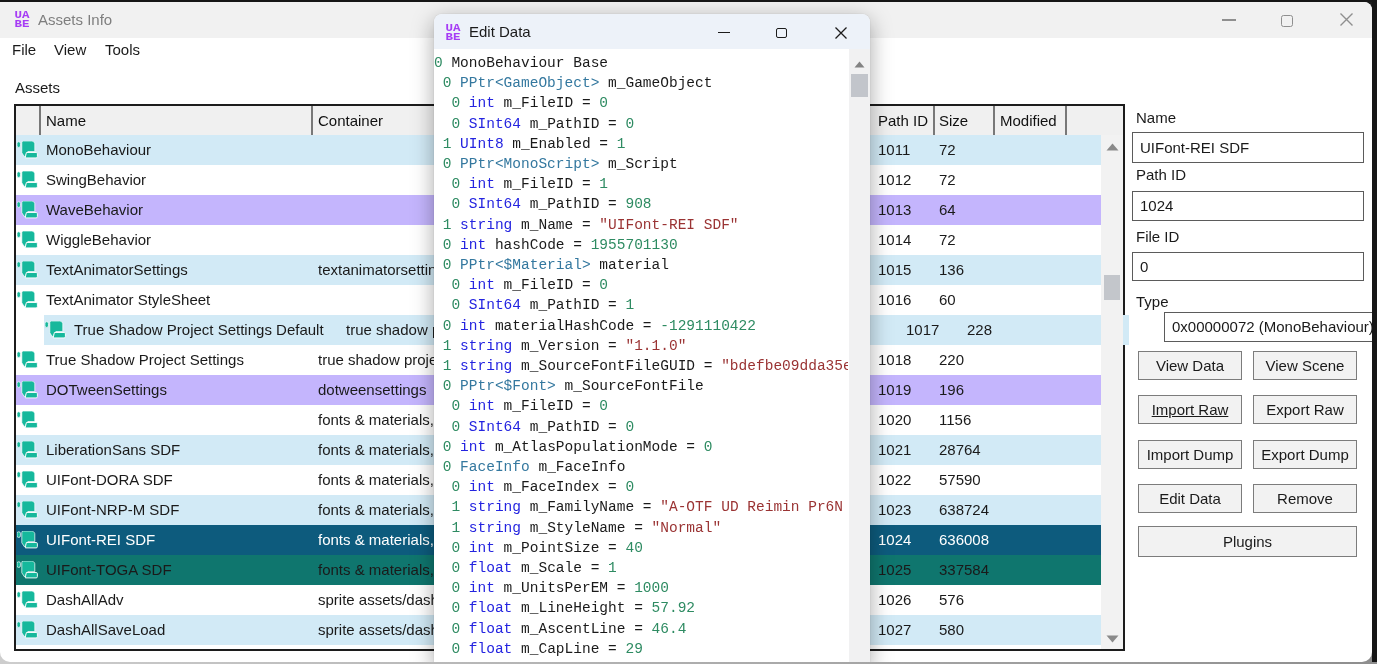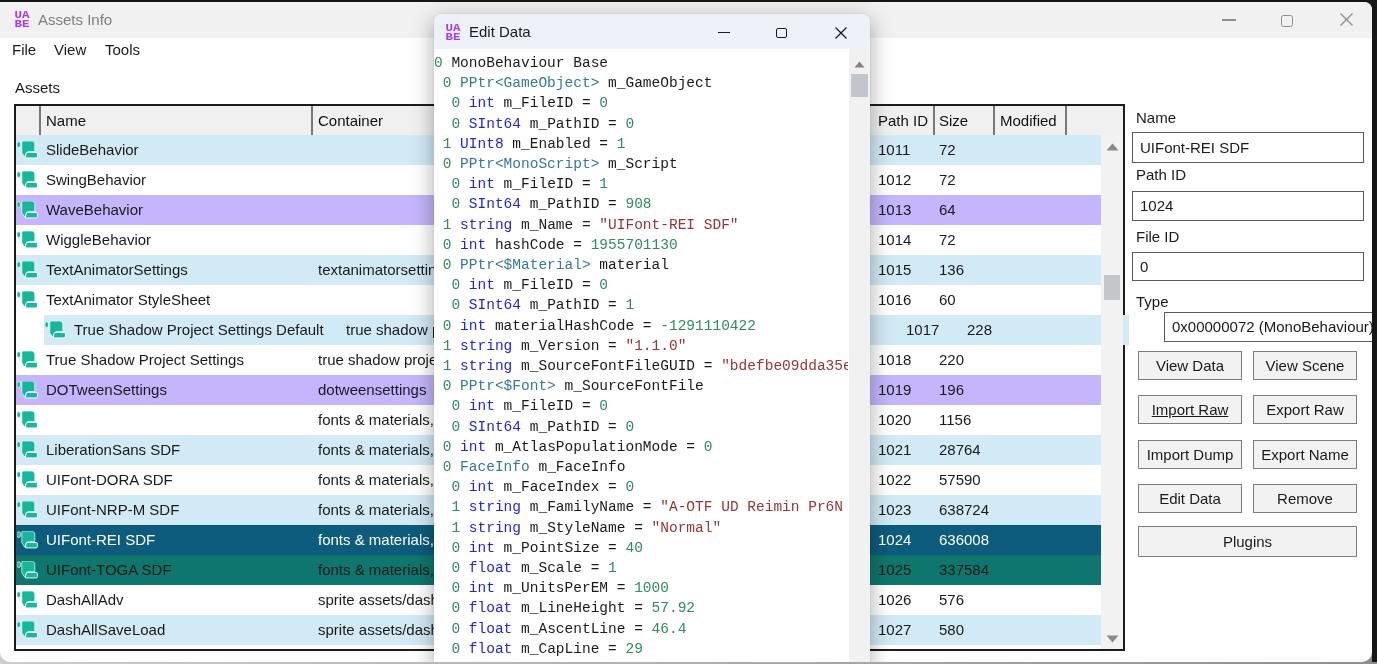--- a/index.html
+++ b/index.html
@@ -31,21 +31,21 @@
         <div class="hdrtxt" style="left:302px;">Container</div>
         <div class="hdrtxt" style="left:862px;">Path ID</div>
         <div class="hdrtxt" style="left:923px;">Size</div>
         <div class="hdrtxt" style="left:984px;">Modified</div>
         <div class="row" style="top:29px;background:#d2eaf6;">
           <div class="ricon"><svg width="22" height="18" viewBox="0 0 22 18">
               <rect x="0" y="0.8" width="3.4" height="5.6" rx="1.5" fill="#16b89c" stroke="#fff" stroke-width="0.7"></rect>
               <path d="M6.3,0 H14.8 Q15.7,0 16.3,0.6 L17.4,1.7 Q17.8,2.1 17.8,2.9 V10.6 H10.8 L7.5,15.9 L4.8,11.8 V1.5 Q4.8,0 6.3,0 Z" fill="#16b89c" stroke="#fff" stroke-width="0.7"></path>
               <path d="M9.4,11.5 H19.2 Q20.4,11.5 20.4,12.7 V15.6 Q20.4,16.9 19.1,16.9 H8.3 Q8.5,14.8 9.4,11.5 Z" fill="#16b89c" stroke="#fff" stroke-width="0.9"></path>
             </svg></div>
-          <div class="rn" style="">SlideBehavior</div>
+          <div class="rn" style="">MonoBehaviour</div>
           <div class="rp" style="">1011</div>
           <div class="rs" style="">72</div>
         </div>
         <div class="row" style="top:59px;background:#fff;">
           <div class="ricon"><svg width="22" height="18" viewBox="0 0 22 18">
               <rect x="0" y="0.8" width="3.4" height="5.6" rx="1.5" fill="#16b89c" stroke="#fff" stroke-width="0.7"></rect>
               <path d="M6.3,0 H14.8 Q15.7,0 16.3,0.6 L17.4,1.7 Q17.8,2.1 17.8,2.9 V10.6 H10.8 L7.5,15.9 L4.8,11.8 V1.5 Q4.8,0 6.3,0 Z" fill="#16b89c" stroke="#fff" stroke-width="0.7"></path>
               <path d="M9.4,11.5 H19.2 Q20.4,11.5 20.4,12.7 V15.6 Q20.4,16.9 19.1,16.9 H8.3 Q8.5,14.8 9.4,11.5 Z" fill="#16b89c" stroke="#fff" stroke-width="0.9"></path>
             </svg></div>
           <div class="rn" style="">SwingBehavior</div>
@@ -229,21 +229,21 @@
     <div class="abs tb" style="left:1132px;top:191px;width:232px;height:30px;line-height:28px;">1024</div>
     <div class="abs lbl" style="left:1136px;top:229px;">File ID</div>
     <div class="abs tb" style="left:1132px;top:252px;width:232px;height:29px;line-height:27px;">0</div>
     <div class="abs lbl" style="left:1136px;top:294px;">Type</div>
     <div class="abs tb" style="left:1164px;top:312px;width:232px;height:30px;line-height:28px;">0x00000072 (MonoBehaviour)</div>
     <div class="abs btn" style="left:1138px;top:351px;width:104px;height:29px;line-height:27px;">View Data</div>
     <div class="abs btn" style="left:1253px;top:351px;width:104px;height:29px;line-height:27px;">View Scene</div>
     <div class="abs btn" style="left:1138px;top:395px;width:104px;height:29px;line-height:27px;text-decoration:underline;">Import Raw</div>
     <div class="abs btn" style="left:1253px;top:395px;width:104px;height:29px;line-height:27px;">Export Raw</div>
     <div class="abs btn" style="left:1138px;top:440px;width:104px;height:29px;line-height:27px;">Import Dump</div>
-    <div class="abs btn" style="left:1253px;top:440px;width:104px;height:29px;line-height:27px;">Export Name</div>
+    <div class="abs btn" style="left:1253px;top:440px;width:104px;height:29px;line-height:27px;">Export Dump</div>
     <div class="abs btn" style="left:1138px;top:484px;width:104px;height:29px;line-height:27px;">Edit Data</div>
     <div class="abs btn" style="left:1253px;top:484px;width:104px;height:29px;line-height:27px;">Remove</div>
     <div class="abs btn" style="left:1138px;top:526px;width:219px;height:31px;line-height:29px;">Plugins</div>
     <div class="abs" style="left:434px;top:14px;width:436px;height:650px;background:#fff;border-radius:8px 8px 0 0;box-shadow:0 6px 22px rgba(0,0,0,0.35),0 0 1px rgba(0,0,0,0.25);">
       <div style="position:relative;width:100%;height:100%;overflow:hidden;border-radius:8px 8px 0 0;">
         <div class="abs" style="left:0;top:0;width:436px;height:35px;background:#edf2f9;"></div>
         <svg class="abs" style="left:11px;top:8px" width="16" height="20" viewBox="0 0 16 20">
           <text x="0.5" y="8.5" font-family="Liberation Mono" font-size="10" font-weight="bold" fill="#a63cf5" textLength="15" lengthAdjust="spacingAndGlyphs">UA</text>
           <text x="0.5" y="18" font-family="Liberation Mono" font-size="10" font-weight="bold" fill="#a63cf5" textLength="15" lengthAdjust="spacingAndGlyphs">BE</text>
         </svg>

